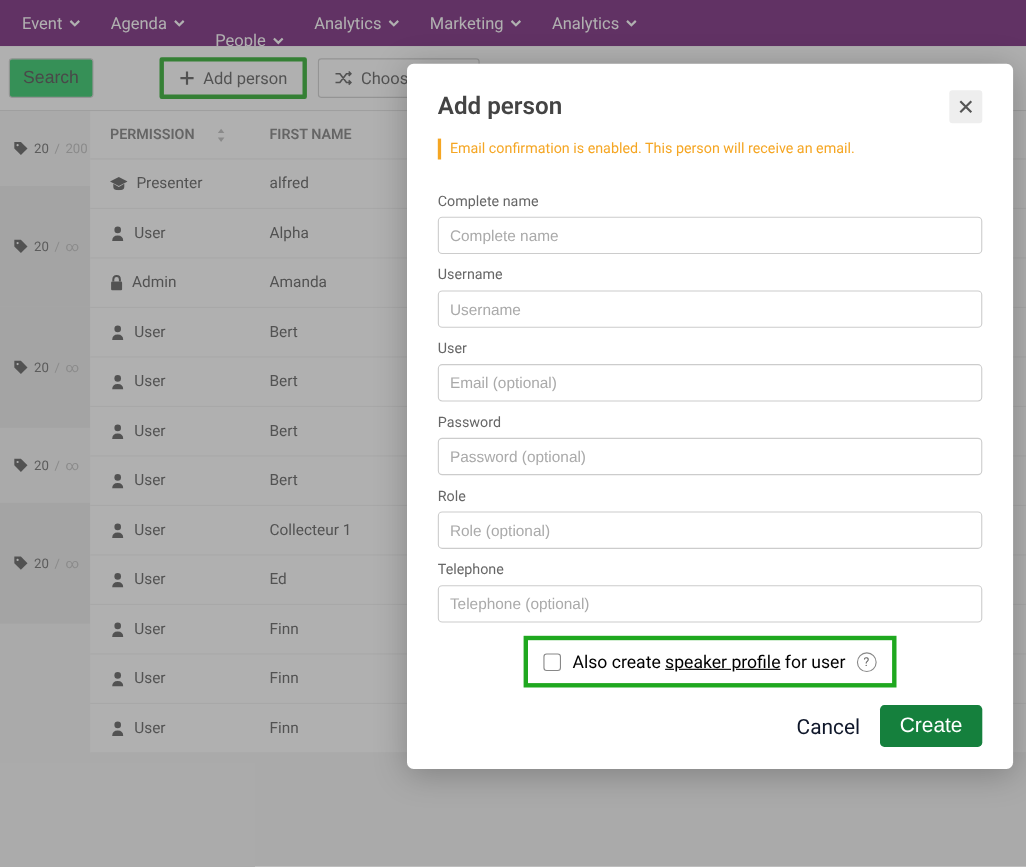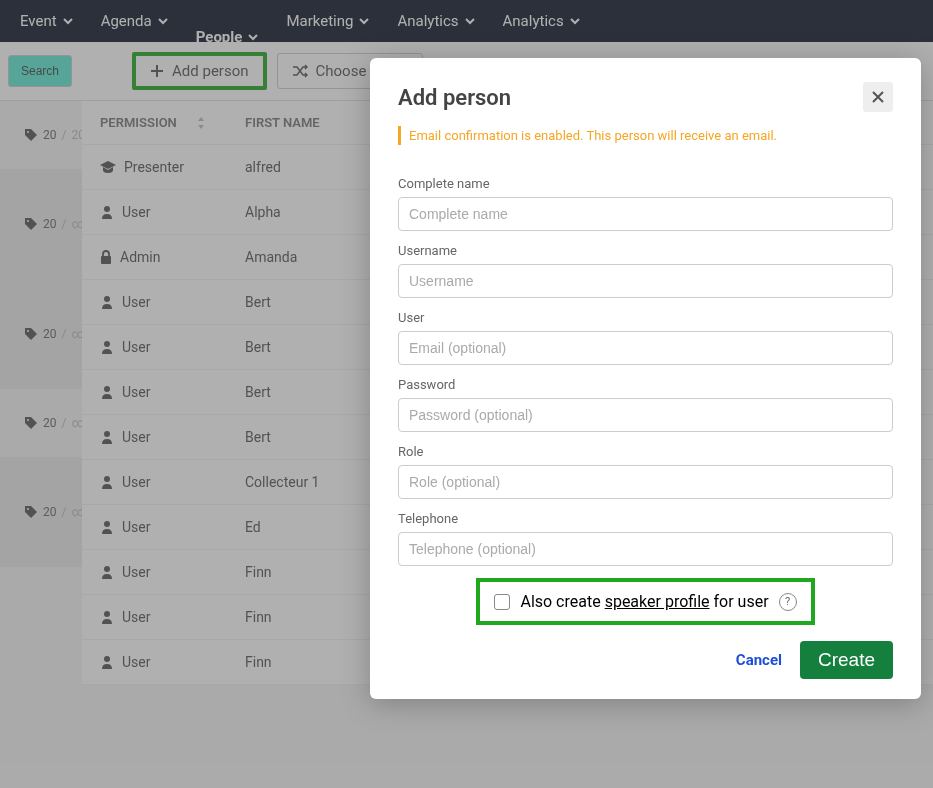--- a/index.html
+++ b/index.html
@@ -1,30 +1,30 @@
 <!DOCTYPE html>
 <html><head>
 <meta charset="utf-8">
 <style>
   * { box-sizing: border-box; margin: 0; padding: 0; }
   body { font-family: -apple-system, BlinkMacSystemFont, "Segoe UI", Roboto, Arial, sans-serif; background: #f5f5f5; width: 933px; height: 788px; overflow: hidden; position: relative; }
   
-  .topnav { background: #0f172a; height: 42px; display: flex; align-items: center; padding: 0 10px; gap: 8px; }
+  .topnav { background: #701a75; height: 42px; display: flex; align-items: center; padding: 0 10px; gap: 8px; }
   .topnav-item { color: #fff; font-size: 15px; padding: 8px 10px; cursor: pointer; display: flex; align-items: center; gap: 6px; }
-  .topnav-item.active { font-weight: 700; margin-top: 32px; }
+  .topnav-item.active { font-weight: 400; margin-top: 32px; }
   .chev { width: 10px; height: 10px; display: inline-block; }
   
   .toolbar { background: #fff; padding: 10px 8px; display: flex; align-items: center; gap: 10px; border-bottom: 1px solid #e0e0e0; }
-  .search-btn { border: 1px solid #ccc; border-radius: 3px; padding: 8px 12px; font-size: 12px; color: #444; cursor: pointer; background: #5eead4; }
+  .search-btn { border: 1px solid #ccc; border-radius: 3px; padding: 8px 12px; font-size: 16px; color: #444; cursor: pointer; background: #22c55e; }
   .add-person-btn { border: 4px solid #1fa81f; border-radius: 2px; padding: 6px 14px; font-size: 15px; color: #555; display: flex; align-items: center; gap: 8px; cursor: pointer; background: #fff; margin-left: 50px; }
   .random-btn { border: 1px solid #ccc; padding: 8px 14px; font-size: 15px; color: #555; display: flex; align-items: center; gap: 8px; cursor: pointer; background: #fff; border-radius: 3px; }
   
   .content { display: flex; }
   .sidebar { width: 82px; }
-  .tag-row { display: flex; align-items: center; gap: 5px; padding: 10px 24px; font-size: 12px; color: #666; height: 55px; }
+  .tag-row { display: flex; align-items: center; gap: 5px; padding: 10px 12px; font-size: 12px; color: #666; height: 55px; }
   .tag-row.alt { background: #eaeaea; height: 110px; }
   .tag-row.tall { height: 68px; }
   
   .table-area { flex: 1; background: #fff; }
   .thead { display: flex; padding: 14px 18px; font-size: 13px; color: #777; font-weight: 600; border-bottom: 1px solid #eee; }
   .th-perm { width: 145px; display: flex; align-items: center; gap: 20px; }
   .th-first { flex: 1; }
   .tr { display: flex; padding: 14px 18px; align-items: center; border-bottom: 1px solid #f0f0f0; font-size: 14px; color: #555; }
   .td-perm { width: 145px; display: flex; align-items: center; gap: 8px; }
   .td-first { flex: 1; }
@@ -37,21 +37,21 @@
   .notice { border-left: 3px solid #f5a623; padding: 2px 8px; font-size: 13px; color: #f5a623; margin-bottom: 31px; }
   .field { margin-bottom: 12px; }
   .field-label { font-size: 13px; color: #666; margin-bottom: 6px; display: block; }
   .field-input { width: 100%; border: 1px solid #ccc; border-radius: 4px; padding: 8px 10px; font-size: 14px; color: #333; }
   .field-input::placeholder { color: #aaa; }
   .checkbox-row { display: flex; justify-content: center; align-items: center; gap: 10px; padding: 10px 14px; border: 4px solid #1fa81f; margin: 12px auto 16px; width: fit-content; }
   .checkbox { width: 16px; height: 16px; border: 1.5px solid #888; border-radius: 3px; }
   .speaker-link { text-decoration: underline; }
   .help-icon { width: 18px; height: 18px; border: 1.5px solid #888; border-radius: 50%; display: flex; align-items: center; justify-content: center; font-size: 11px; color: #666; }
   .modal-foot { display: flex; justify-content: flex-end; gap: 18px; align-items: center; }
-  .cancel { color: #1d4ed8; font-size: 15px; cursor: pointer; font-weight: bold; }
+  .cancel { color: #0f172a; font-size: 19px; cursor: pointer; }
   .create { background: #15803d; color: #fff; border: none; border-radius: 4px; padding: 8px 18px; font-size: 19px; cursor: pointer; }
   
   .icon { display: inline-flex; }
   svg { display: block; }
 </style>
 </head>
 <body>
 
 <div class="topnav">
   <div class="topnav-item">
@@ -72,29 +72,29 @@
     </div>
   <div class="topnav-item active">
       <span>People</span>
       <span class="icon">
         <svg class="chev" viewBox="0 0 10 10">
           <path d="M1 3 L5 7 L9 3" stroke="#fff" stroke-width="2" fill="none"></path>
         </svg>
       </span>
     </div>
   <div class="topnav-item">
+      <span>Analytics</span>
+      <span class="icon">
+        <svg class="chev" viewBox="0 0 10 10">
+          <path d="M1 3 L5 7 L9 3" stroke="#fff" stroke-width="2" fill="none"></path>
+        </svg>
+      </span>
+    </div>
+  <div class="topnav-item">
       <span>Marketing</span>
-      <span class="icon">
-        <svg class="chev" viewBox="0 0 10 10">
-          <path d="M1 3 L5 7 L9 3" stroke="#fff" stroke-width="2" fill="none"></path>
-        </svg>
-      </span>
-    </div>
-  <div class="topnav-item">
-      <span>Analytics</span>
       <span class="icon">
         <svg class="chev" viewBox="0 0 10 10">
           <path d="M1 3 L5 7 L9 3" stroke="#fff" stroke-width="2" fill="none"></path>
         </svg>
       </span>
     </div>
   <div class="topnav-item">
       <span>Analytics</span>
       <span class="icon">
         <svg class="chev" viewBox="0 0 10 10">

